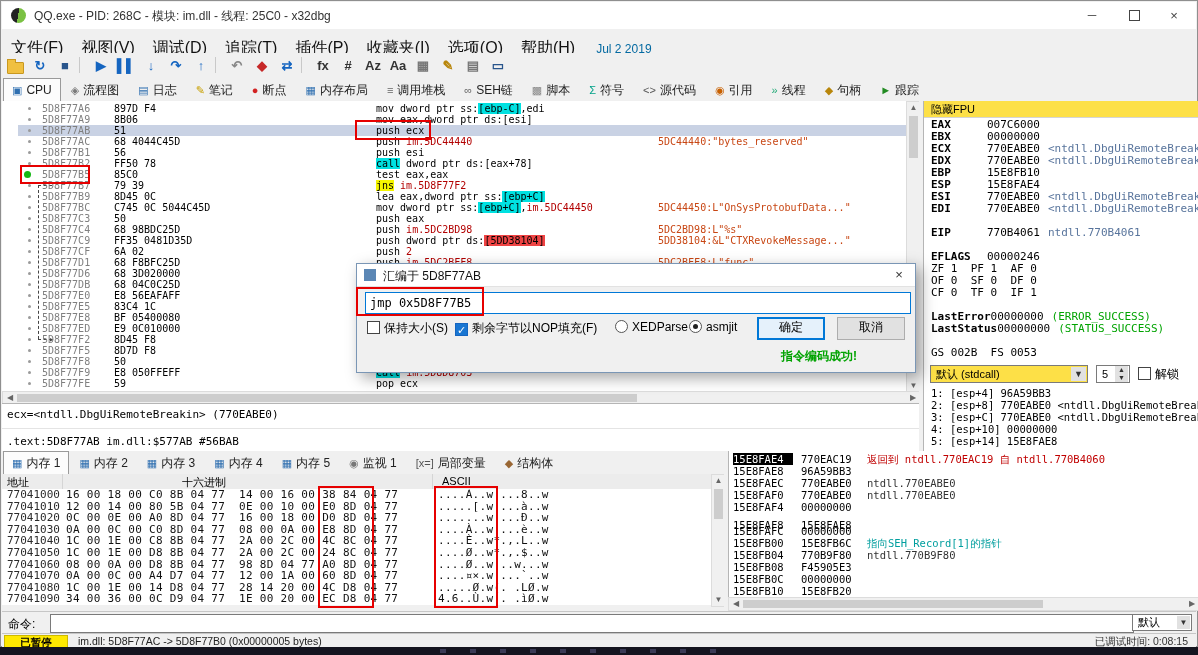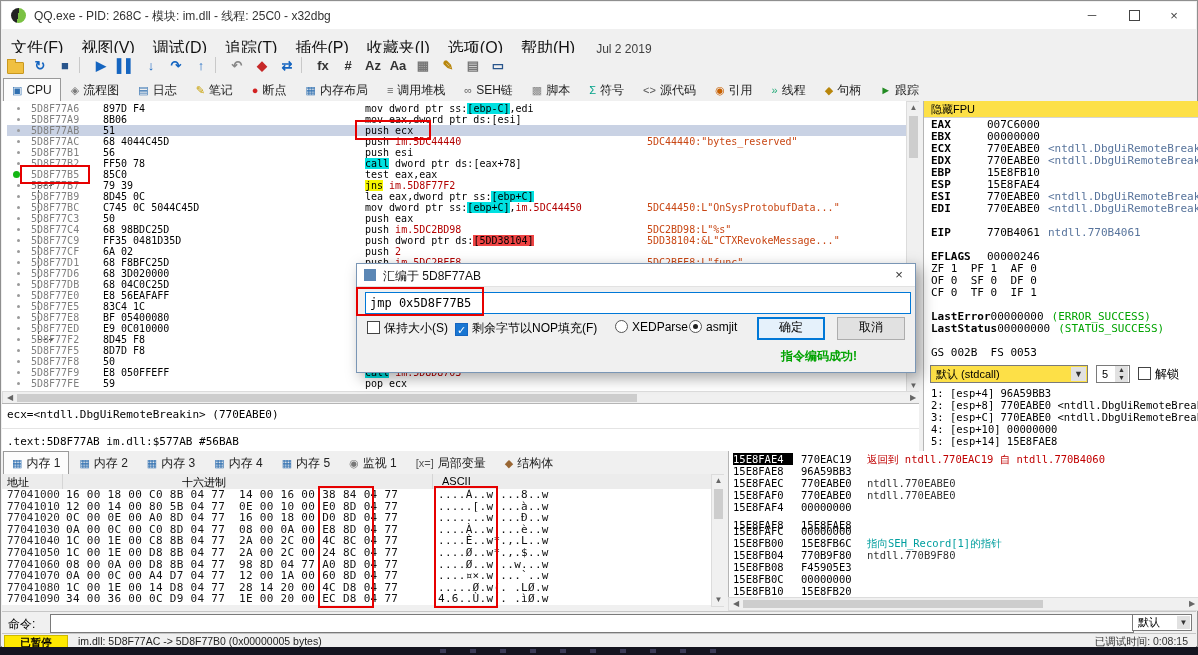--- a/index.html
+++ b/index.html
@@ -13,21 +13,21 @@
   #appicon{position:absolute;left:9px;top:6px;width:15px;height:15px;border-radius:50%;
            background:linear-gradient(100deg,#222 48%,#7ac143 48%);}
   #wtitle{position:absolute;left:32px;top:6px;font-size:12px;color:#333;}
   .wbtn{position:absolute;top:0;width:40px;height:27px;text-align:center;line-height:27px;color:#444;font-size:12px;}
   #btn-min{right:84px;} #btn-max{right:42px;} #btn-close{right:2px;font-size:13px;}
   .maxbox{display:inline-block;width:9px;height:9px;border:1px solid #444;margin-top:8px;}
 
   
   #menubar{position:absolute;left:1px;top:28px;width:1194px;height:24px;background:#f0f0f0;}
   .mitem{display:inline-block;padding:0 9px;line-height:24px;font-size:16px;color:#111;}
-  .mdate{display:inline-block;padding-left:12px;line-height:24px;color:#404040;margin-top:8px;}
+  .mdate{display:inline-block;padding-left:12px;line-height:24px;color:#0369a1;margin-top:8px;}
 
   
   #toolbar{position:absolute;left:1px;top:52px;width:1194px;height:25px;background:#f0f0f0;border-bottom:1px solid #d8d8d8;}
   .tbtn{display:inline-block;width:24px;height:23px;margin:1px 0 0 1px;border:0;background:transparent;
         text-align:center;vertical-align:top;padding:0;cursor:default;}
   .tglyph{font-size:13px;line-height:23px;font-weight:bold;}
   .tsep{display:inline-block;width:6px;height:16px;margin:4px 2px 0 2px;border-left:1px solid #c9c9c9;vertical-align:top;}
   .folder{display:inline-block;width:15px;height:10px;margin-top:7px;background:#f0c040;border:1px solid #c89820;border-radius:1px;position:relative;}
   .folder::before{content:"";position:absolute;left:-1px;top:-4px;width:7px;height:3px;background:#f0c040;border:1px solid #c89820;border-bottom:0;}
 
@@ -36,21 +36,21 @@
   #bottomtabs{position:absolute;left:1px;top:450px;width:722px;height:23px;background:#f0f0f0;border-bottom:1px solid #b4b4b4;}
   .tab{display:inline-block;height:22px;line-height:22px;padding:0 8px;margin-left:1px;color:#222;
        border:1px solid transparent;vertical-align:top;}
   .tab.active{background:#fcfcfc;border:1px solid #9a9a9a;border-bottom:1px solid #fcfcfc;}
   .tico{font-size:11px;margin-right:4px;}
   .tlabel{font-size:12px;}
 
   
   #disasm{position:absolute;left:1px;top:100px;width:904px;height:290px;background:#fff;overflow:hidden;
           font-family:"DejaVu Sans Mono",monospace;font-size:10px;line-height:11px;}
-  .drow{position:absolute;left:5px;width:100%;height:11px;}
+  .drow{position:absolute;left:16px;width:100%;height:11px;}
   .drow.sel{background:#c9d2e4;}
   .gdot{position:absolute;left:10px;top:4px;width:3px;height:3px;border-radius:50%;background:#9a9a9a;}
   .bpdot{position:absolute;left:6px;top:2px;width:7px;height:7px;border-radius:50%;background:#14b714;}
   .daddr{position:absolute;left:24px;color:#7f7f7f;}
   .dbytes{position:absolute;left:96px;color:#000;}
   .dins{position:absolute;left:358px;white-space:pre;}
   .dcmt{position:absolute;left:640px;color:#c84613;white-space:pre;}
   .tk-k{color:#000;} .tk-r{color:#b20000;}
   .tk-cy{background:#00e1e1;color:#000;} .tk-ye{background:#f5f500;color:#000;} .tk-mg{background:#ef4444;color:#000;}
   .jline{position:absolute;border-color:#444;}

